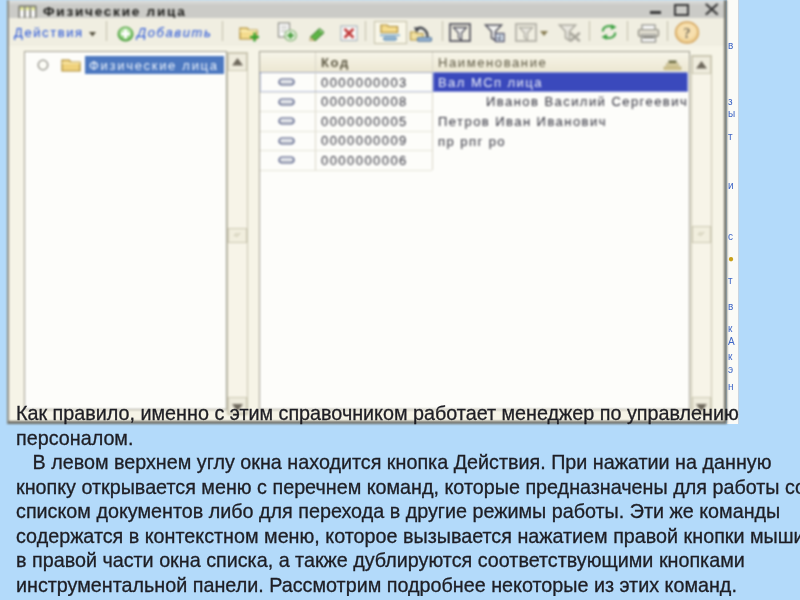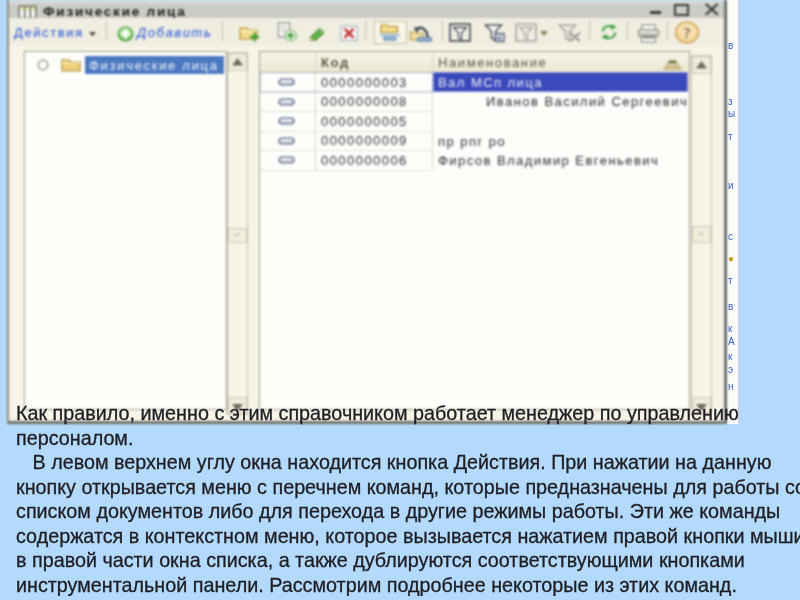--- a/index.html
+++ b/index.html
@@ -208,24 +208,24 @@
 
       <div class="abs" style="left:173px;top:20px;width:255px;height:20px;background:#3a49bc;"></div>
       <div class="abs" style="left:0;top:20px;width:173px;height:20px;border:1px dotted #8496d4;box-sizing:border-box;"></div>
       <div class="abs" style="left:173px;top:20px;width:255px;height:20px;border:1px dotted #ccd6f2;box-sizing:border-box;"></div>
 
       <div class="cell" style="left:61px;top:23px;">0000000003</div>
       <div class="cell" style="left:178px;top:23px;color:#f0f2fa;">Вал МСп лица</div>
       <div class="cell" style="left:61px;top:42px;">0000000008</div>
       <div class="cell" style="left:178px;top:42px;margin-left:48px;">Иванов Василий Сергеевич</div>
       <div class="cell" style="left:61px;top:62px;">0000000005</div>
+      <div class="cell" style="left:178px;top:62px;">Петров Иван Иванович</div>
       <div class="cell" style="left:61px;top:81px;">0000000009</div>
       <div class="cell" style="left:178px;top:82px;">пр рпг ро</div>
       <div class="cell" style="left:61px;top:101px;">0000000006</div>
-      <div class="cell" style="left:178px;top:101px;">Фирсов Владимир Евгеньевич</div>
 
       <svg class="abs" style="left:18px;top:26px" width="17" height="8">
           <rect x="1" y="1" width="15" height="6" rx="3" fill="#c9ccd4" stroke="#4a5480" stroke-width="1.2"></rect>
           <rect x="2.5" y="2" width="12" height="2.2" rx="1.1" fill="#eceef2"></rect>
         </svg>
       <svg class="abs" style="left:18px;top:46px" width="17" height="8">
           <rect x="1" y="1" width="15" height="6" rx="3" fill="#c9ccd4" stroke="#4a5480" stroke-width="1.2"></rect>
           <rect x="2.5" y="2" width="12" height="2.2" rx="1.1" fill="#eceef2"></rect>
         </svg>
       <svg class="abs" style="left:18px;top:65px" width="17" height="8">

